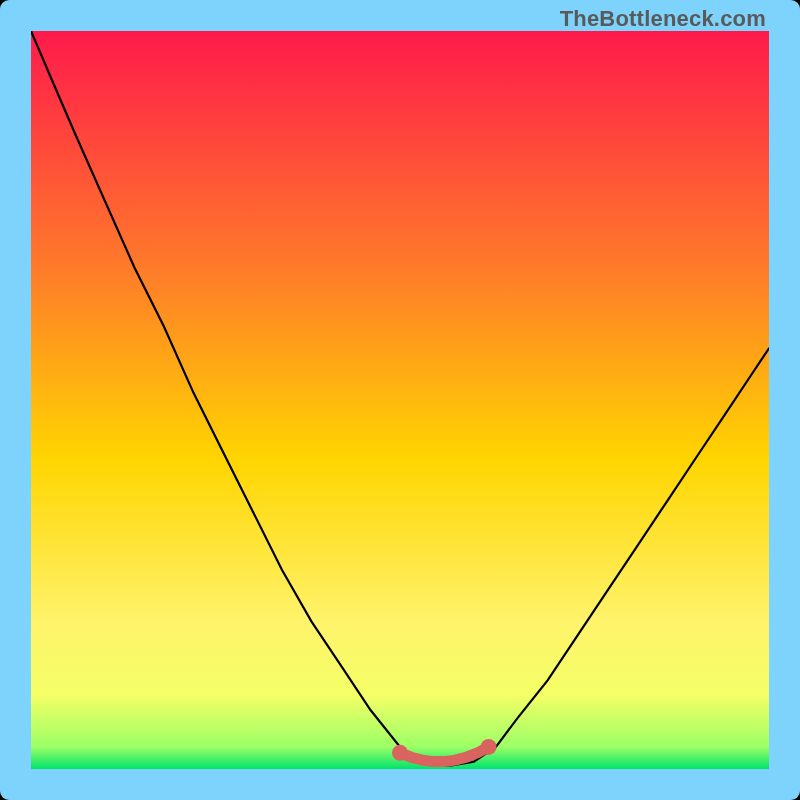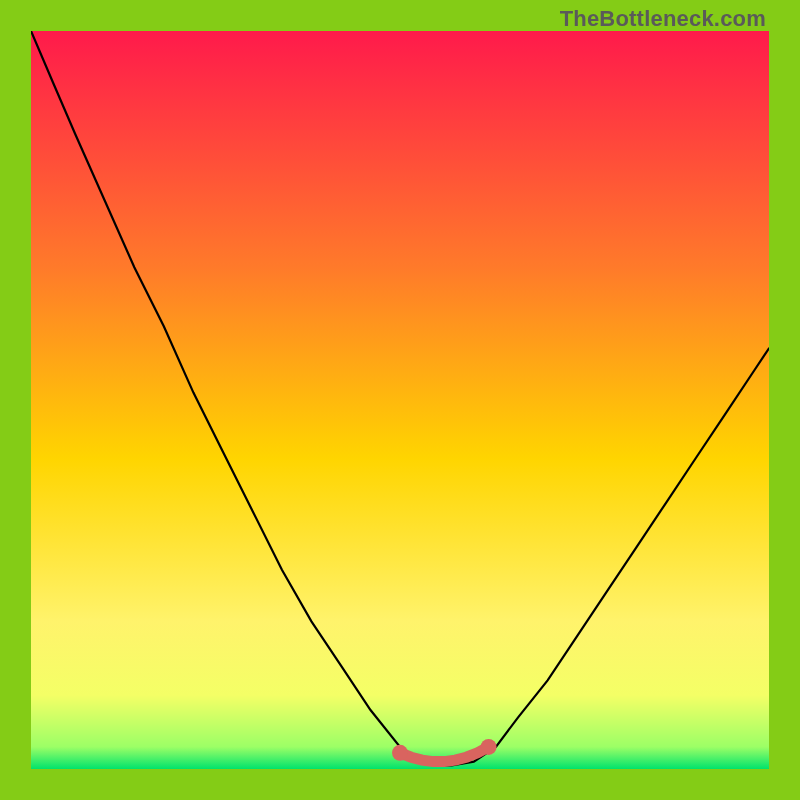--- a/index.html
+++ b/index.html
@@ -10,21 +10,22 @@
     overflow: hidden;
     background: #000;
     font-family: Arial, Helvetica, sans-serif;
   }
   .frame {
     position: absolute;
     left: 0;
     top: 0;
     width: 800px;
     height: 800px;
-    background: #84cc16;
+    background: #7dd3fc;
+    border-radius: 9px;
   }
   .plot-area {
     position: absolute;
     left: 31px;
     top: 31px;
     width: 738px;
     height: 738px;
     overflow: hidden;
   }
   .plot-area svg {

